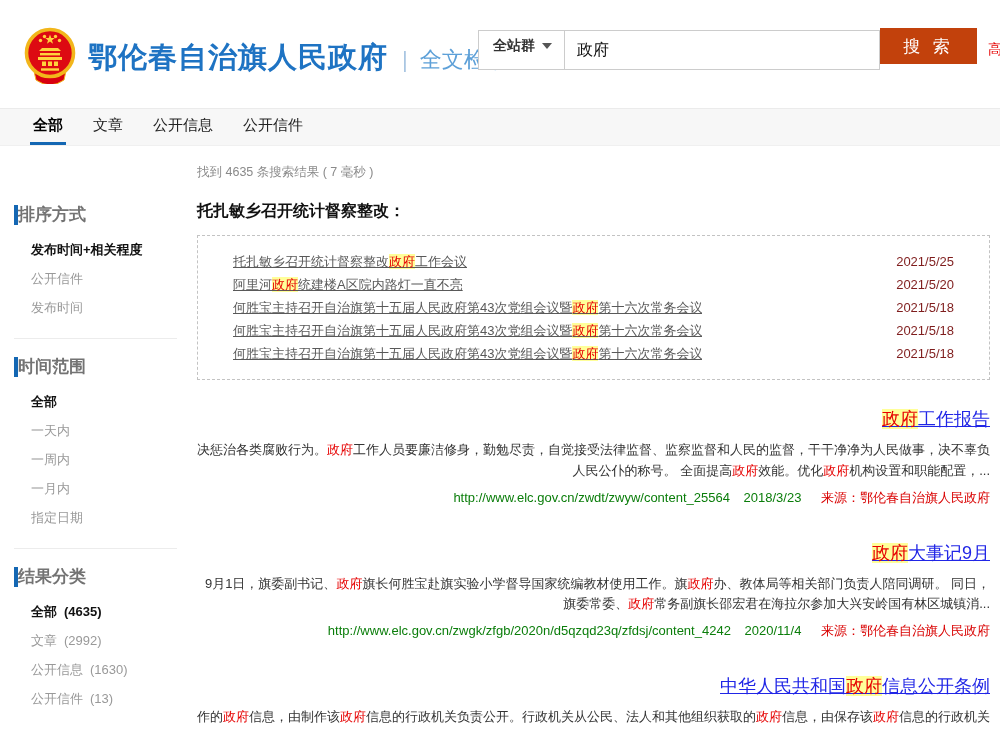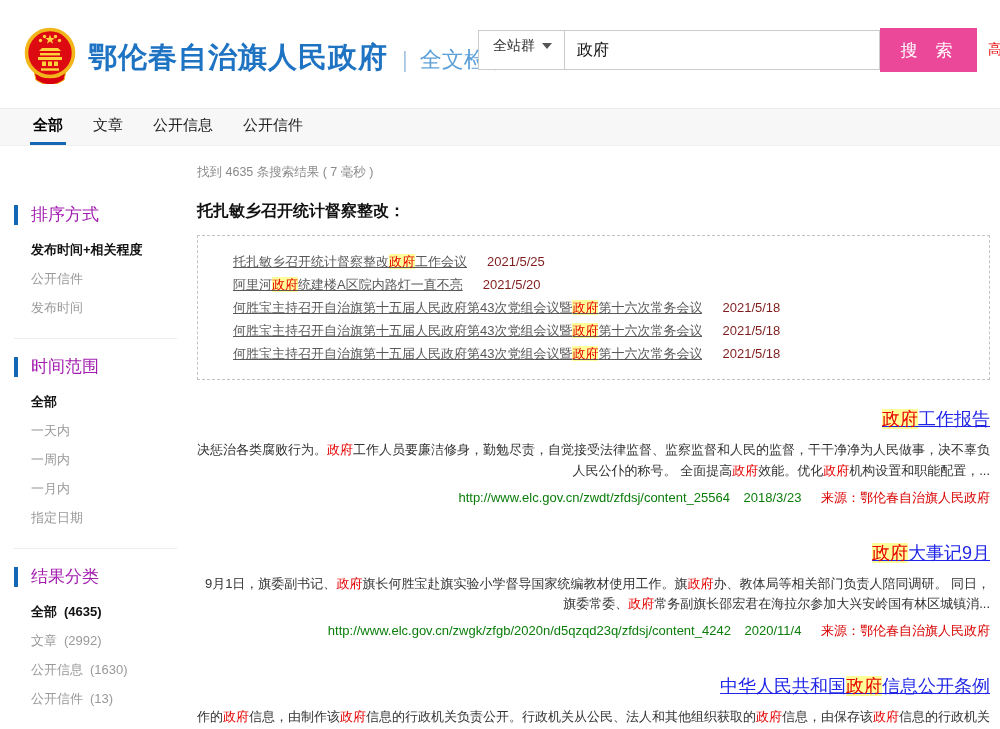--- a/index.html
+++ b/index.html
@@ -9,57 +9,57 @@
 
   
   .header { position:relative; height:108px; background:#fff; }
   .logo { position:absolute; left:21px; top:26px; width:58px; height:58px; }
   .brand { position:absolute; left:88px; top:38px; display:flex; align-items:baseline; white-space:nowrap; }
   .site-title { font-size:29px; font-weight:bold; color:#1e73c3; letter-spacing:1px; }
   .brand-divider { font-size:22px; color:#a9c6e2; margin:0 12px 0 14px; font-weight:normal; }
   .subtitle { font-size:22px; color:#5da0d8; }
   .search-group { position:absolute; left:478px; top:30px; height:40px; display:flex; align-items:stretch; }
   .scope { width:87px; background:#fff; border:1px solid #ccc; display:flex; align-items:center;
-    justify-content:space-between; padding:0 12px 8px 14px; cursor:pointer; }
+    justify-content:space-between; padding:0 12px 8px 14px; cursor:pointer;font-weight:bold; }
   .scope-label { font-size:14px; color:#333; }
   .caret { width:0; height:0; border-left:5px solid transparent; border-right:5px solid transparent;
     border-top:6px solid #555; }
   .search-input { width:315px; border:1px solid #ccc; border-left:none; padding:0 12px; font-size:16px;
     color:#111; outline:none; font-family:inherit; }
-  .search-btn { width:97px; height:44px; margin-top:-2px; background:#ec4899; color:#fff; border:none;
-    font-size:17px; letter-spacing:4px; cursor:pointer; font-family:Liberation Mono, monospace; }
+  .search-btn { width:97px; height:36px; margin-top:-2px; background:#c2410c; color:#fff; border:none;
+    font-size:17px; letter-spacing:4px; cursor:pointer; font-family:Liberation Sans, sans-serif; }
   .adv-link { position:absolute; left:988px; top:41px; font-size:14px; color:#e60000; text-decoration:none; white-space:nowrap; }
 
   
   .tabbar { height:38px; background:#f7f7f7; border-top:1px solid #ebebeb; border-bottom:1px solid #f0f0f0;
     display:flex; align-items:stretch; padding-left:30px; }
   .tab { display:flex; align-items:center; margin-right:24px; padding:0 3px; font-size:15px; color:#222;
     cursor:pointer; border-bottom:3px solid transparent; text-decoration:none; }
   .tab.active { font-weight:bold; color:#000; border-bottom-color:#1467b3; }
 
   
   .result-meta { margin:18px 0 0 197px; font-size:12.5px; color:#8a8a8a; }
 
   
   .content { display:flex; margin-top:20px; }
   .sidebar { width:197px; flex:none; padding-top:4px; }
-  .side-section-title { border-left:4px solid #1467b3; padding-left:13px; margin-left:14px;
-    font-size:17px; font-weight:normal; color:#a21caf; line-height:20px; }
+  .side-section-title { border-left:4px solid #1467b3; margin-left:14px;
+    font-size:17px; font-weight:bold; color:#737373; line-height:20px; }
   .side-items { margin:10px 0 0 31px; }
   .side-item { font-size:13px; color:#999; line-height:29px; cursor:pointer; white-space:nowrap; }
   .side-item.active { color:#111; font-weight:bold; }
   .side-item .cnt { margin-left:7px; }
   .side-divider { height:1px; background:#ececec; margin:16px 20px 18px 14px; }
 
   .main { flex:1; padding-right:10px; min-width:0; }
   .match-heading { font-size:16px; font-weight:bold; color:#111; }
 
   
   .match-box { margin-top:13px; border:1px dashed #c3c3c3; padding:14px 35px 14px 35px; }
-  .match-row { display:flex; justify-content:flex-start; align-items:center; line-height:23px; }
+  .match-row { display:flex; justify-content:space-between; align-items:center; line-height:23px; }
   .match-link { font-size:13px; color:#595959; text-decoration:underline; cursor:pointer; white-space:nowrap;
     overflow:hidden; }
   .match-date { font-size:13px; color:#7f1d1d; flex:none; margin-left:20px; }
 
   
   .match-link .hl, .result-title .hl { color:#e60000; background:#ffff99; }
   .snippet .hl { color:#e60000; }
 
   
   .result { margin-top:27px;text-align:right; }
@@ -180,21 +180,21 @@
       <div class="match-row">
         <a class="match-link"><span>何胜宝主持召开自治旗第十五届人民政府第43次党组会议暨</span><span class="hl">政府</span><span>第十六次常务会议</span></a>
         <span class="match-date">2021/5/18</span>
       </div>
     </div>
 
     <div class="result">
       <a class="result-title"><span class="hl">政府</span><span>工作报告</span></a>
       <div class="snippet"><span>决惩治各类腐败行为。</span><span class="hl">政府</span><span>工作人员要廉洁修身，勤勉尽责，自觉接受法律监督、监察监督和人民的监督，干干净净为人民做事，决不辜负人民公仆的称号。 全面提高</span><span class="hl">政府</span><span>效能。优化</span><span class="hl">政府</span><span>机构设置和职能配置，...</span></div>
       <div class="result-foot">
-        <a class="result-url">http://www.elc.gov.cn/zwdt/zfdsj/content_25564</a>
+        <a class="result-url">http://www.elc.gov.cn/zwdt/zwyw/content_25564</a>
         <span class="result-date">2018/3/23</span>
         <span class="result-source">来源：鄂伦春自治旗人民政府</span>
       </div>
     </div>
 
     <div class="result">
       <a class="result-title"><span class="hl">政府</span><span>大事记9月</span></a>
       <div class="snippet"><span>9月1日，旗委副书记、</span><span class="hl">政府</span><span>旗长何胜宝赴旗实验小学督导国家统编教材使用工作。旗</span><span class="hl">政府</span><span>办、教体局等相关部门负责人陪同调研。 同日，旗委常委、</span><span class="hl">政府</span><span>常务副旗长邵宏君在海拉尔参加大兴安岭国有林区城镇消...</span></div>
       <div class="result-foot">
         <a class="result-url">http://www.elc.gov.cn/zwgk/zfgb/2020n/d5qzqd23q/zfdsj/content_4242</a>

